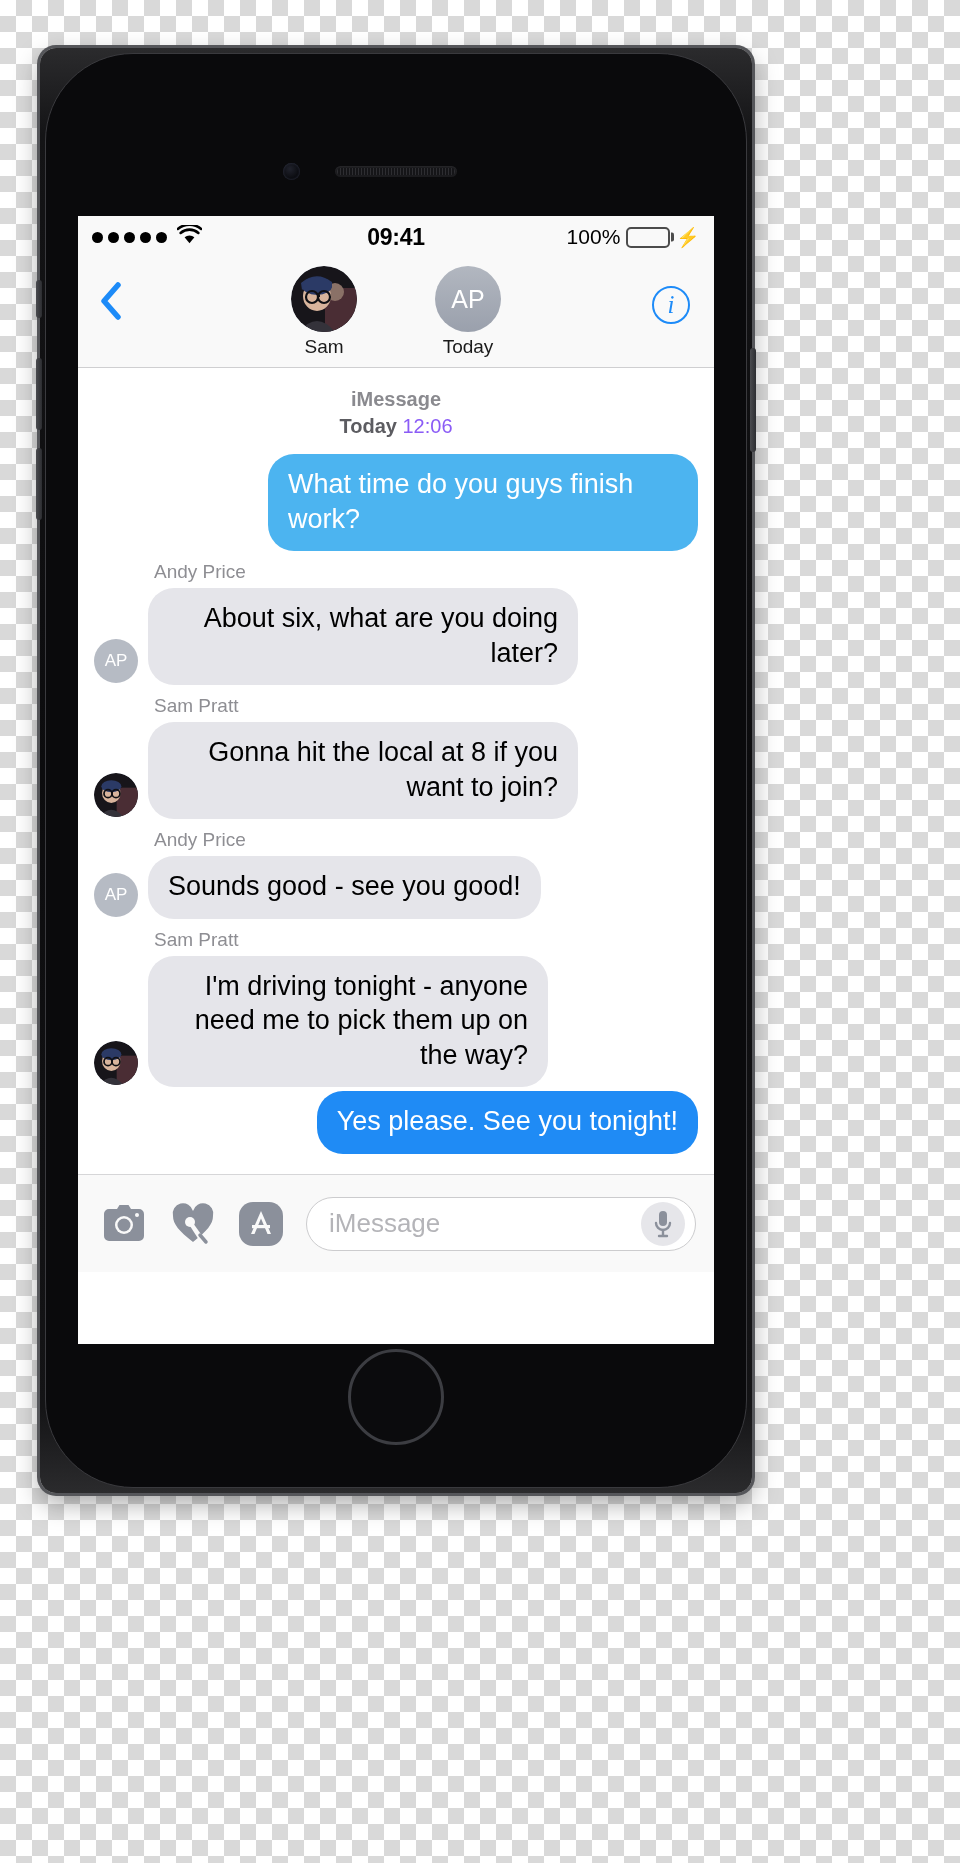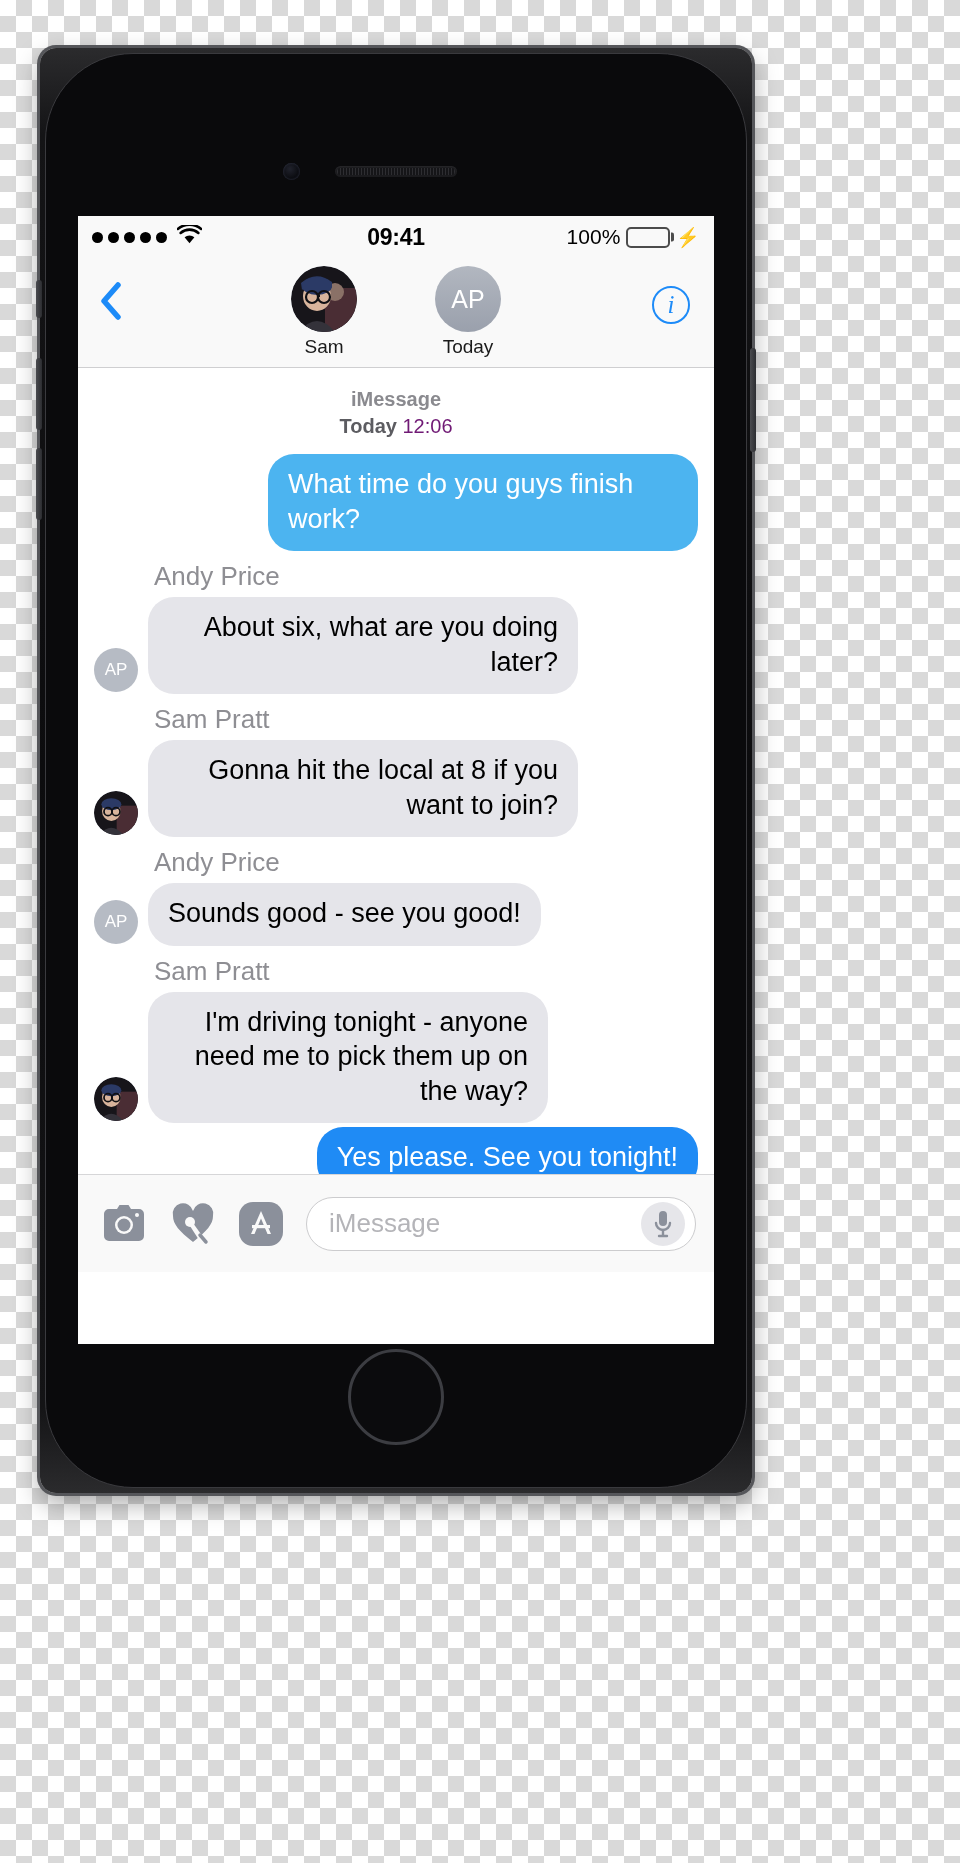--- a/index.html
+++ b/index.html
@@ -196,24 +196,24 @@
   }
   .thread-header {
     text-align: center;
     font-size: 20px;
     color: #8e8e93;
     margin-bottom: 14px;
     line-height: 1.35;
   }
   .thread-header .svc { font-weight: bold; color: #8a8a8f; display: block; }
   .thread-header .day { font-weight: bold; color: #5c5c61; }
-  .thread-header .clock { color: #701a75; }
+  .thread-header .clock { color: #8b5cf6; }
 
   .sender-name {
-    font-size: 26px;
+    font-size: 19px;
     color: #8e8e93;
     margin: 10px 0 5px 60px;
   }
 
   .row { display: flex; align-items: flex-end; margin-bottom: 4px; }
   .row.out { justify-content: flex-end; }
 
   .row-avatar {
     width: 44px; height: 44px;
     border-radius: 50%;

